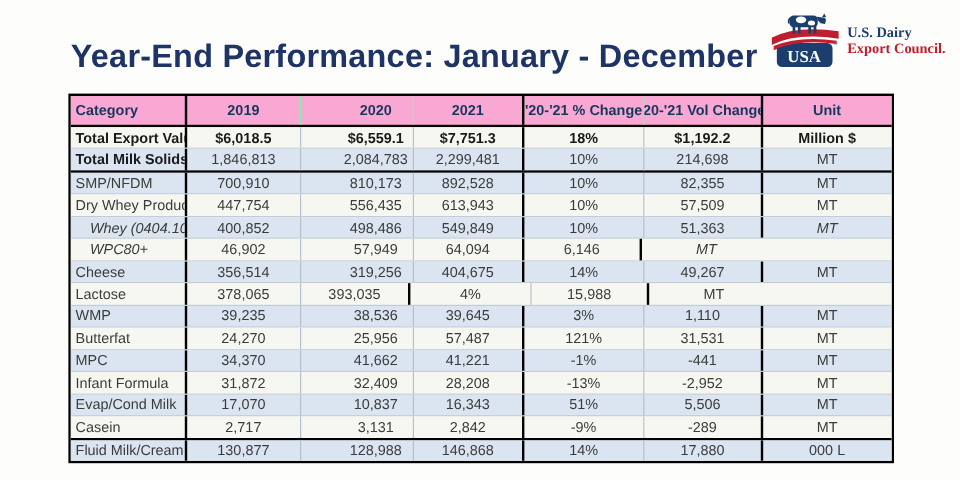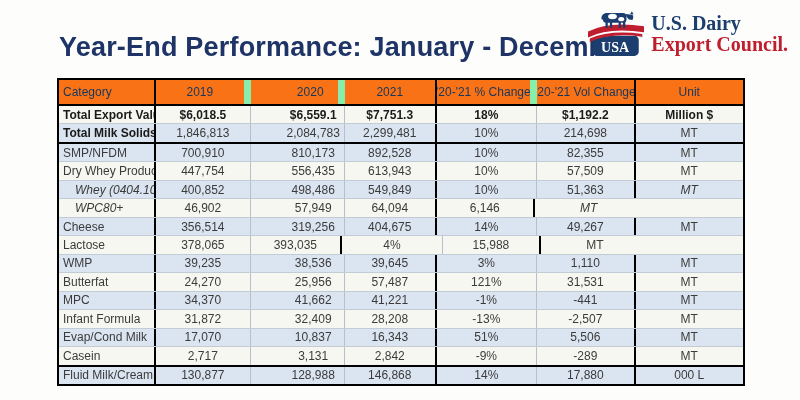--- a/index.html
+++ b/index.html
@@ -17,37 +17,37 @@
     position: absolute; left: 59px; top: 32px;
     font-size: 27px; font-weight: 700; color: #1e3466;
     letter-spacing: 0.2px; white-space: nowrap;
   }
 
   
   .logo {
     position: absolute; top: 8px; right: 12px;
     display: flex; align-items: center; gap: 7px;
   }
-  .logo-text { line-height: 1.05; font-family: "Liberation Serif", serif; font-weight: 700; font-size: 20px; }
+  .logo-text { line-height: 1.05; font-family: "Liberation Serif", serif; font-weight: 700; font-size: 12px; }
   .logo-line1 { color: #1b3e6f; }
   .logo-line2 { color: #bf1e2e; }
 
   
   .tbl {
     position: absolute; left: 57px; top: 78px;
     width: 688px; height: 308px;
     border: 2px solid #000;
     display: flex; flex-direction: column;
     font-size: 12px; color: #3b3b3b;
     background: #f6f6f1;
   }
   .hrow {
     height: 26px; flex: 0 0 26px;
     display: flex; 
-    background: #f97316; color: #17365d; font-weight: 400;
+    background: #f9a8d4; color: #17365d; font-weight: 700;
     border-bottom: 2px solid #000;
   }
   .tbody { flex: 1; display: flex; flex-direction: column; }
   .drow { flex: 1; display: flex; align-items: center; border-bottom: 1px solid #c3cbd4; background:#f7f7f2; }
   .drow:last-child { border-bottom: none; }
   .drow.shaded { background: #dbe5f1; }
   .drow.thick-bottom { border-bottom: 2px solid #000; }
 
   .cell, .hcell {
     height: 100%; display: flex; align-items: center; justify-content: center;
@@ -56,21 +56,21 @@
   .c0 { width: 14.2%; justify-content: flex-start; padding-left: 4px; }
   .c1 { width: 13.8%; }
   .c2 { width: 13.8%; padding-left: 32px; }
   .c3 { width: 13.4%; }
   .c4 { width: 14.7%; }
   .c5 { width: 14.4%; }
   .c6 { width: 15.7%; }
   .cell { border-right: 1px solid #b6c0cc; }
   .cell.c0, .cell.c3, .cell.c5 { border-right: 2px solid #000; }
   .cell.c6 { border-right: none; }
-  .hcell { border-right: 7px solid #86efac; }
+  .hcell { border-right: 1px solid #86efac; }
   .hcell.c0, .hcell.c3, .hcell.c5 { border-right: 2px solid #000; }
   .hcell.c6 { border-right: none; }
 
   .drow.total .cell { font-weight: 700; color: #1a1a1a; }
   .drow.total-label .cell.c0 { font-weight: 700; color: #1a1a1a; }
   .drow.sub .cell.c0 { font-style: italic; padding-left: 16px; }
   .drow.sub .cell.c6 { font-style: italic; }
 </style>
 </head>
 <body>
@@ -219,21 +219,21 @@
           <div class="cell c4">-1%</div>
           <div class="cell c5">-441</div>
           <div class="cell c6">MT</div>
         </div>
         <div class="drow normal">
           <div class="cell c0">Infant Formula</div>
           <div class="cell c1">31,872</div>
           <div class="cell c2">32,409</div>
           <div class="cell c3">28,208</div>
           <div class="cell c4">-13%</div>
-          <div class="cell c5">-2,507</div>
+          <div class="cell c5">-2,952</div>
           <div class="cell c6">MT</div>
         </div>
         <div class="drow normal shaded">
           <div class="cell c0">Evap/Cond Milk</div>
           <div class="cell c1">17,070</div>
           <div class="cell c2">10,837</div>
           <div class="cell c3">16,343</div>
           <div class="cell c4">51%</div>
           <div class="cell c5">5,506</div>
           <div class="cell c6">MT</div>

